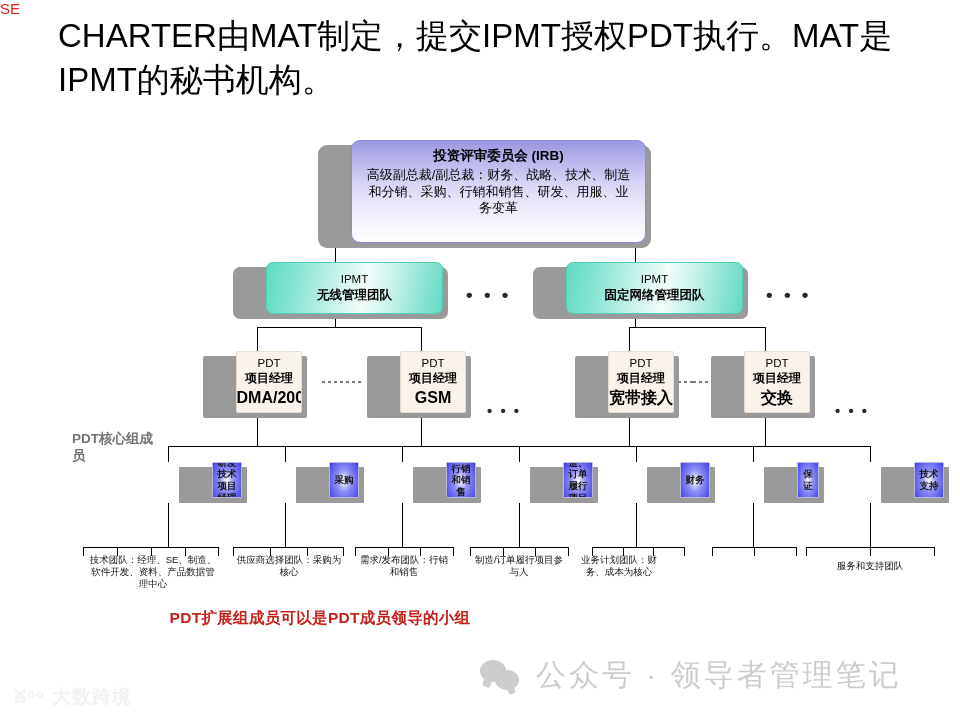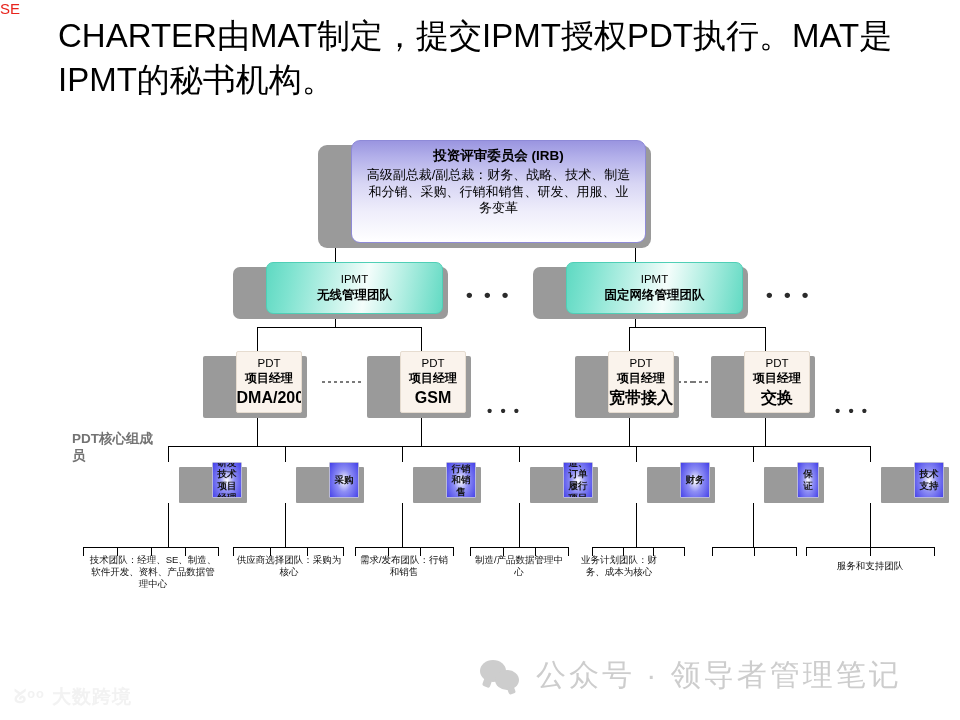--- a/index.html
+++ b/index.html
@@ -491,26 +491,27 @@
 
   <div class="ln vl" style="left:870px; top:503px; height:44px;"></div>
   <div class="ln hl" style="left:806px; top:547px; width:128px;"></div>
   <div class="ln vl" style="left:806px; top:547px; height:9px;"></div>
   <div class="ln vl" style="left:870px; top:547px; height:9px;"></div>
   <div class="ln vl" style="left:934px; top:547px; height:9px;"></div>
 
   <div class="caption" style="left:88px; top:554px; width:130px;">技术团队：经理、SE、制造、软件开发、资料、产品数据管理中心</div>
   <div class="caption" style="left:235px; top:554px; width:108px;">供应商选择团队：采购为核心</div>
   <div class="caption" style="left:356px; top:554px; width:96px;">需求/发布团队：行销和销售</div>
-  <div class="caption" style="left:471px; top:554px; width:96px;">制造/产品数据管理中心</div>
+  <div class="caption" style="left:471px; top:554px; width:96px;">制造/订单履行项目参与人</div>
   <div class="caption" style="left:574px; top:554px; width:90px;">业务计划团队：财务、成本为核心</div>
   <div class="caption" style="left:808px; top:560px; width:124px;">服务和支持团队</div>
 
   <div class="se-label">SE</div>
 
+  <div class="red-label ext-note">PDT扩展组成员可以是PDT成员领导的小组</div>
 
   <div class="wm-wechat">
     <span class="bubbles">
       <span class="b1"></span>
       <span class="b2"></span>
     </span>
     <span>公众号 · 领导者管理笔记</span>
   </div>
 
   <div class="wm-brand">

